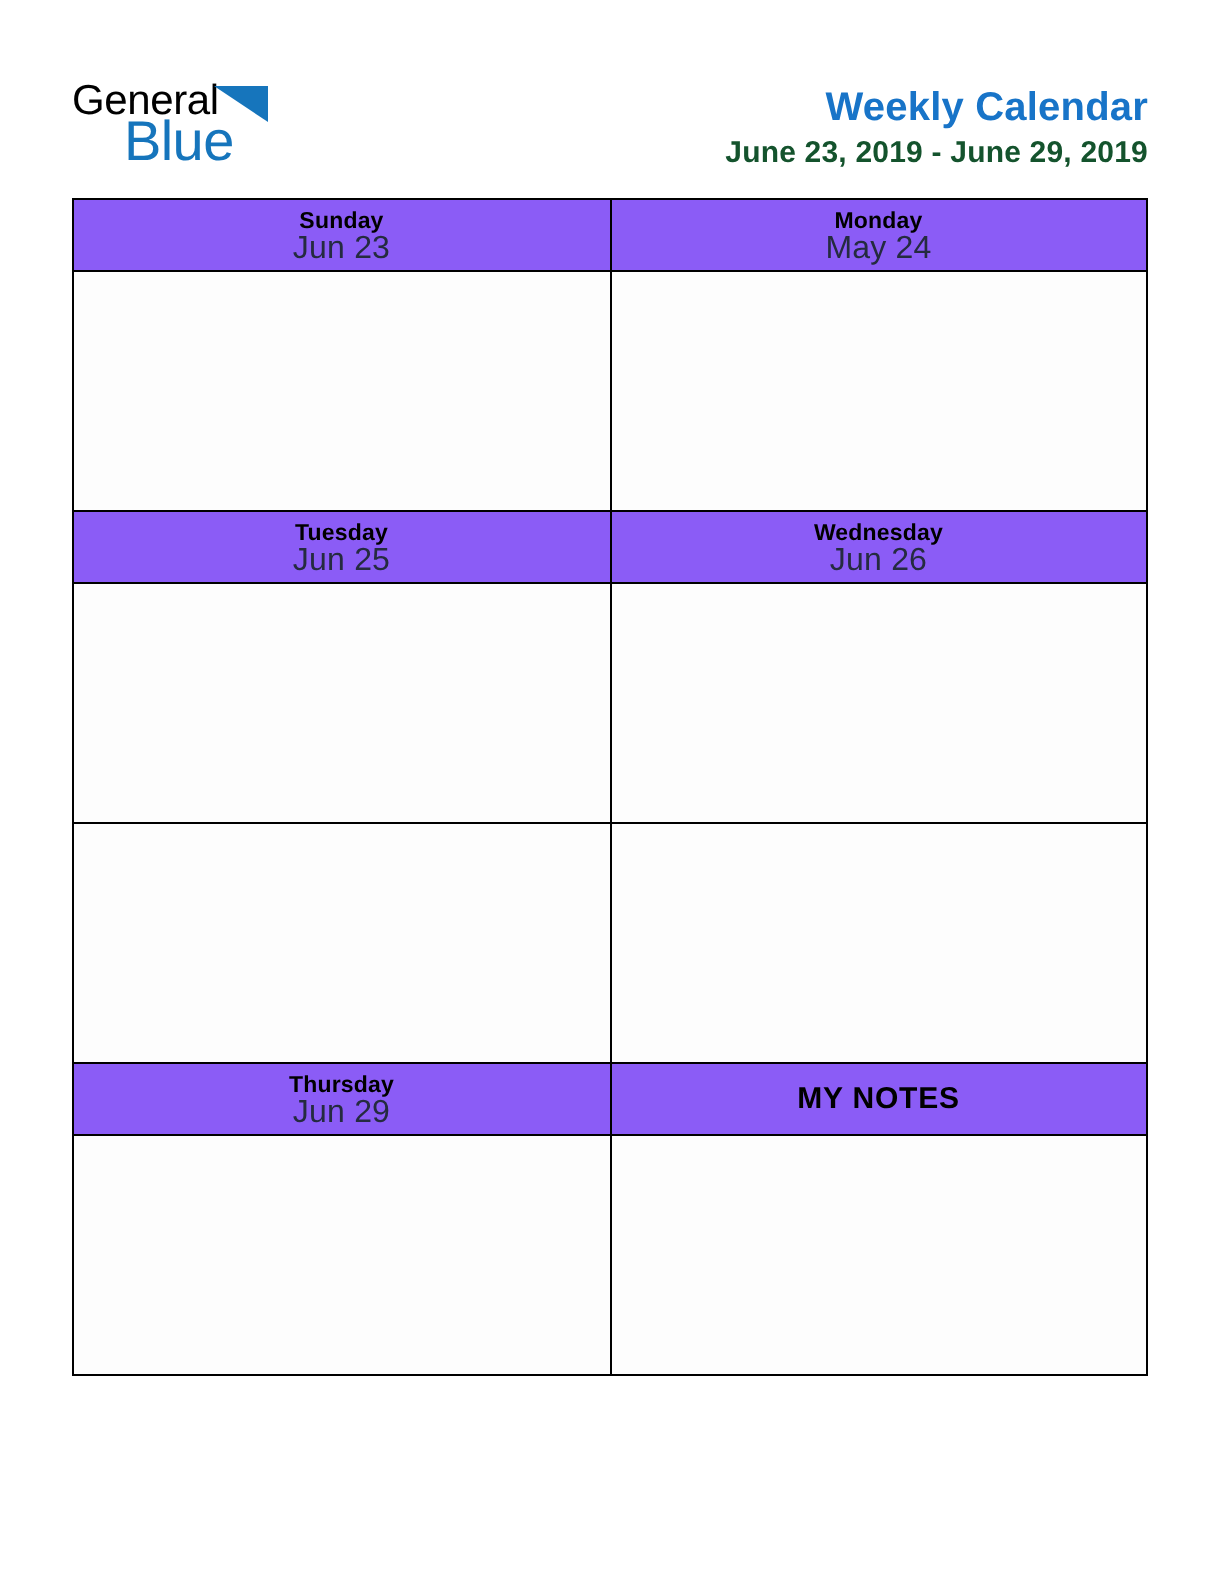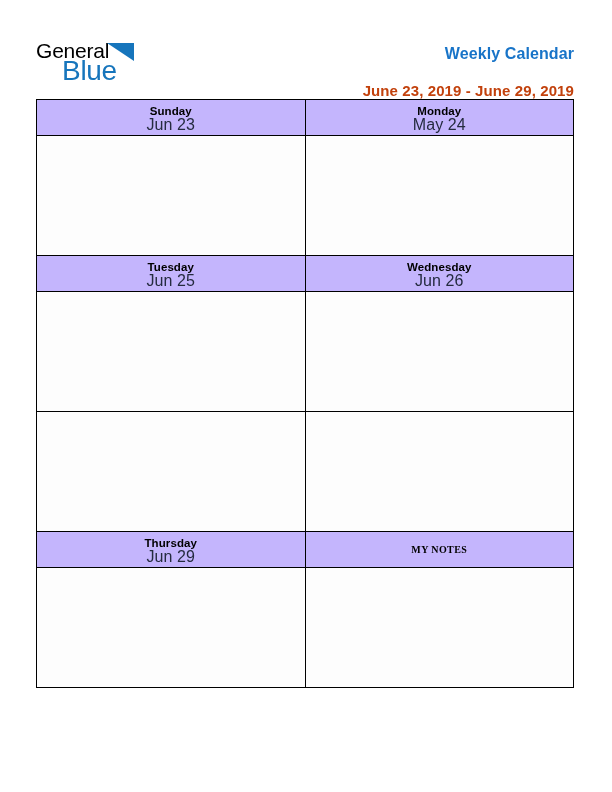--- a/index.html
+++ b/index.html
@@ -67,35 +67,35 @@
   }
 
   
   .title-block {
     position: absolute;
     right: 38px;
     top: 44px;
     text-align: right;
   }
   .title-main {
-    font-size: 16px;
+    font-size: 20px;
     font-weight: bold;
     color: #1874C8;
     line-height: 20px;
     white-space: nowrap;
     letter-spacing: 0.1px;
   }
   .title-range {
     font-size: 15px;
     font-weight: bold;
-    color: #c2410c;
+    color: #14532d;
     line-height: 20px;
     white-space: nowrap;
     letter-spacing: 0.1px;
-    margin-top: 17px;
+    margin-top: 3px;
   }
 
   
   .grid {
     position: absolute;
     left: 36px;
     top: 99px;
     width: 538px;
     border-left: 1.2px solid #000000;
     border-top: 1.2px solid #000000;
@@ -107,21 +107,21 @@
   }
 
   .cell {
     width: 50%;
     border-right: 1.2px solid #000000;
     border-bottom: 1.2px solid #000000;
   }
 
   .head-cell {
     height: 36px;
-    background: #c4b5fd;
+    background: #8b5cf6;
     display: flex;
     flex-direction: column;
     align-items: center;
     justify-content: center;
     padding-top: 1px;
   }
 
   .head-cell.notes {
     justify-content: center;
     padding-top: 0;
@@ -137,26 +137,25 @@
 
   .day-date {
     font-size: 16px;
     font-weight: 400;
     color: #252B40;
     line-height: 14px;
     letter-spacing: 0.1px;
   }
 
   .notes-label {
-    font-size: 10px;
+    font-size: 15px;
     font-weight: bold;
     color: #000000;
     line-height: 14px;
     letter-spacing: 0.4px;
-    font-family: Liberation Serif, serif;
   }
 
   .body-cell {
     height: 120px;
     background: #FDFDFD;
   }
 </style>
 </head>
 <body>
 

